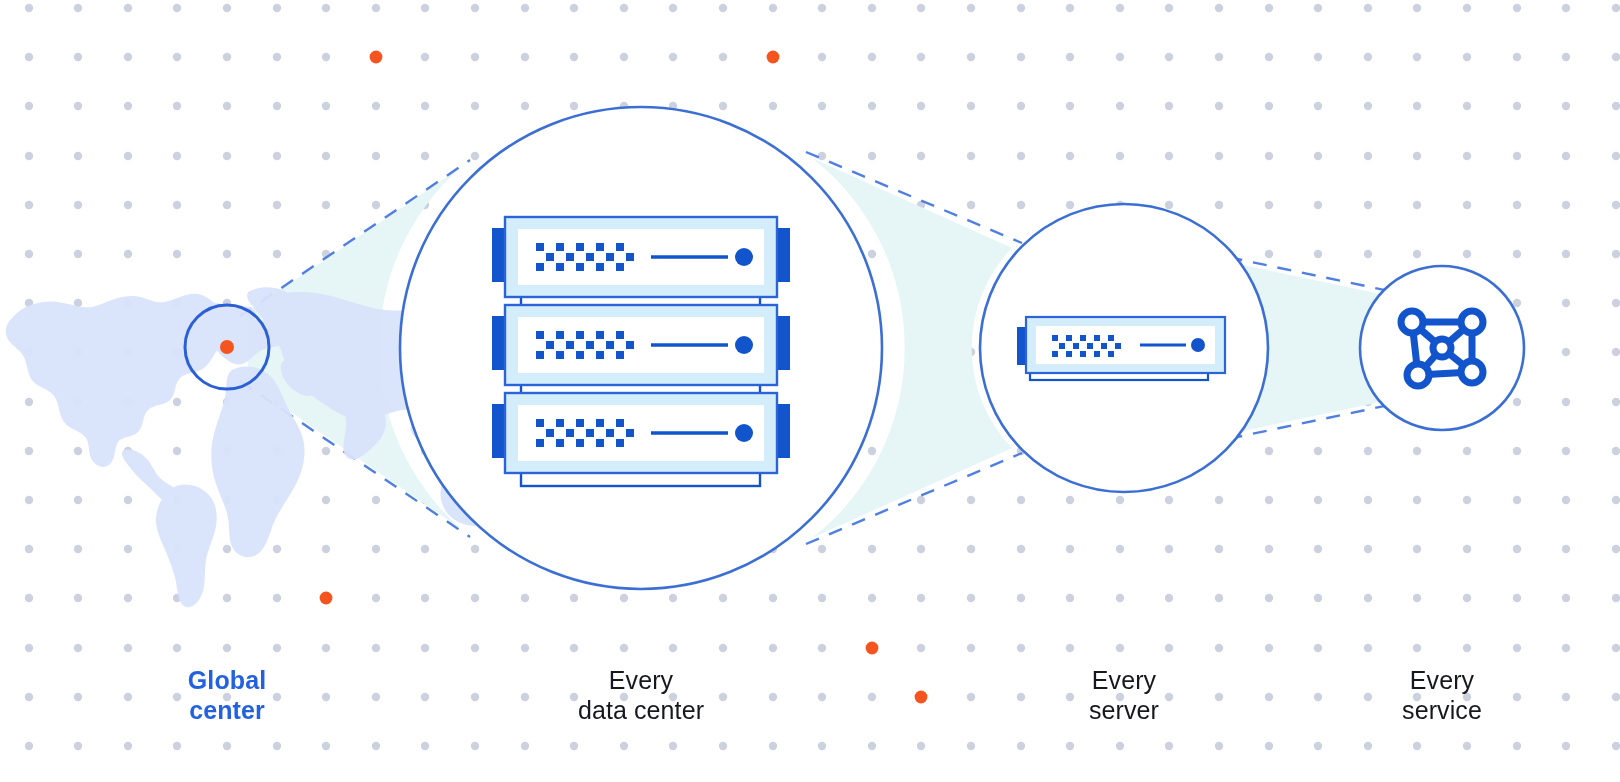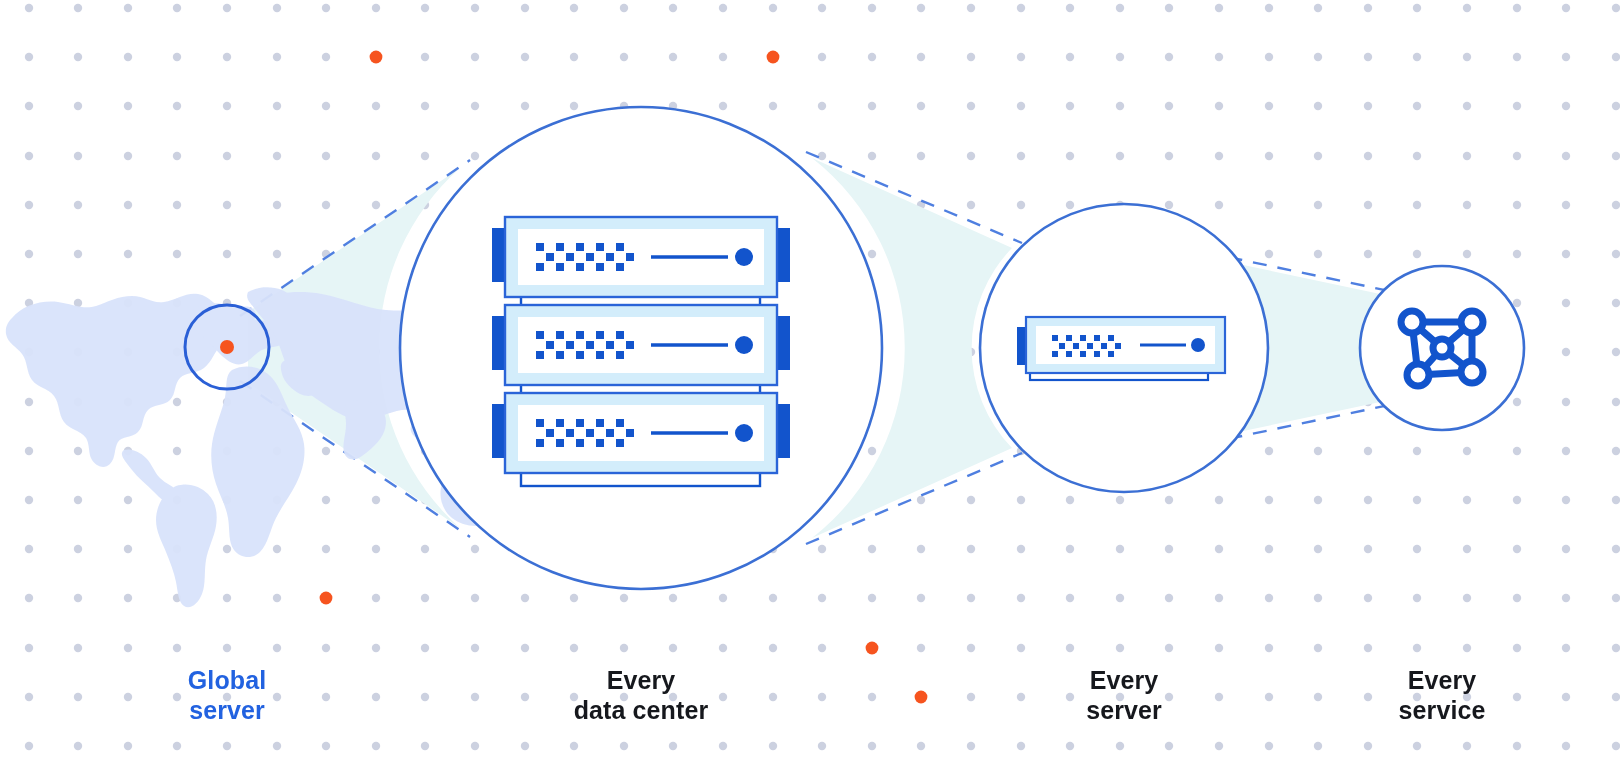--- a/index.html
+++ b/index.html
@@ -24,21 +24,21 @@
     width: 1620px;
     height: 782px;
     display: block;
   }
   .label {
     position: absolute;
     text-align: center;
     font-family: "Liberation Sans", sans-serif;
     font-size: 25px;
     line-height: 30px;
-    font-weight: 700;
+    font-weight: 400;
     letter-spacing: 0.1px;
     white-space: pre-line;
     user-select: none;
   }
   .label.dark { color: #16181d; }
   .label.accent { color: #2262e0; font-weight: 700; }
 </style>
 </head>
 <body>
 
@@ -866,21 +866,21 @@
     <g>
       <circle cx="1412" cy="322" r="11" fill="#ffffff" stroke="#1254cc" stroke-width="7"></circle>
       <circle cx="1472" cy="322" r="11" fill="#ffffff" stroke="#1254cc" stroke-width="7"></circle>
       <circle cx="1418" cy="375" r="11" fill="#ffffff" stroke="#1254cc" stroke-width="7"></circle>
       <circle cx="1472" cy="372" r="11" fill="#ffffff" stroke="#1254cc" stroke-width="7"></circle>
       <circle cx="1442" cy="348" r="9" fill="#ffffff" stroke="#1254cc" stroke-width="7"></circle>
     </g>
   </svg>
 
   <div class="label accent" style="left:137px; top:665px; width:180px;">Global
-server</div>
+center</div>
 
   <div class="label dark" style="left:521px; top:665px; width:240px;">Every
 data center</div>
 
   <div class="label dark" style="left:1024px; top:665px; width:200px;">Every
 server</div>
 
   <div class="label dark" style="left:1342px; top:665px; width:200px;">Every
 service</div>
 

